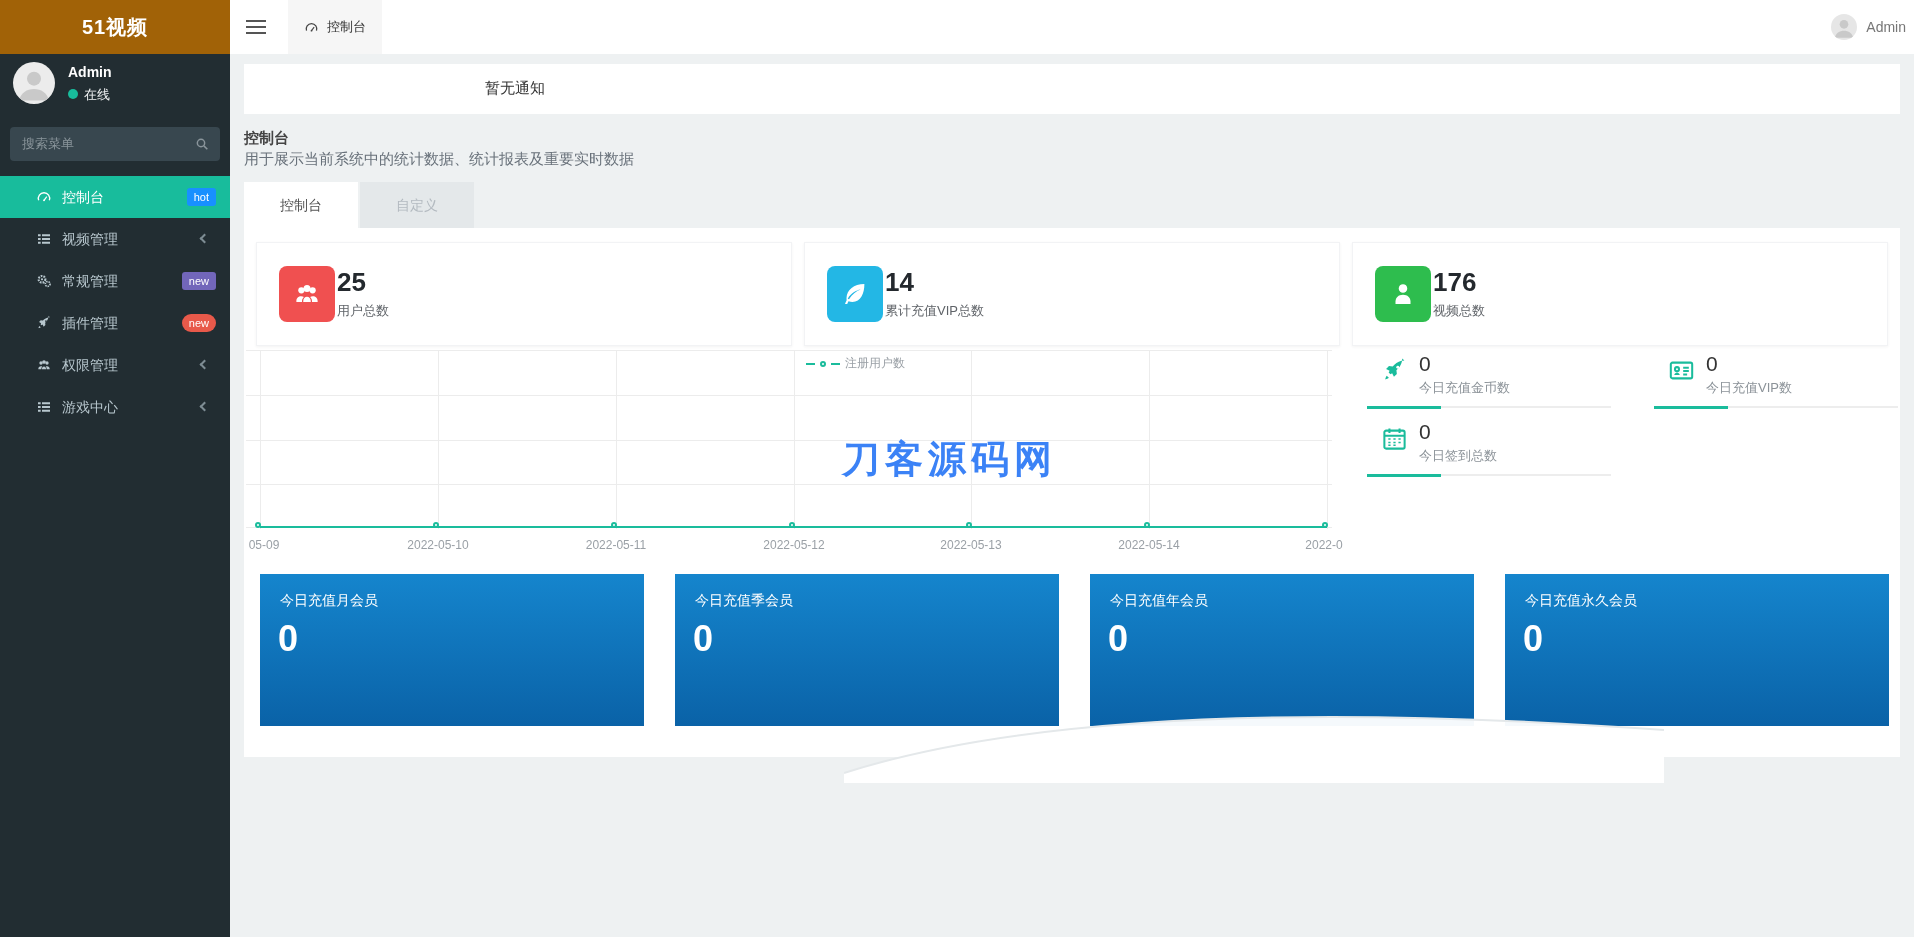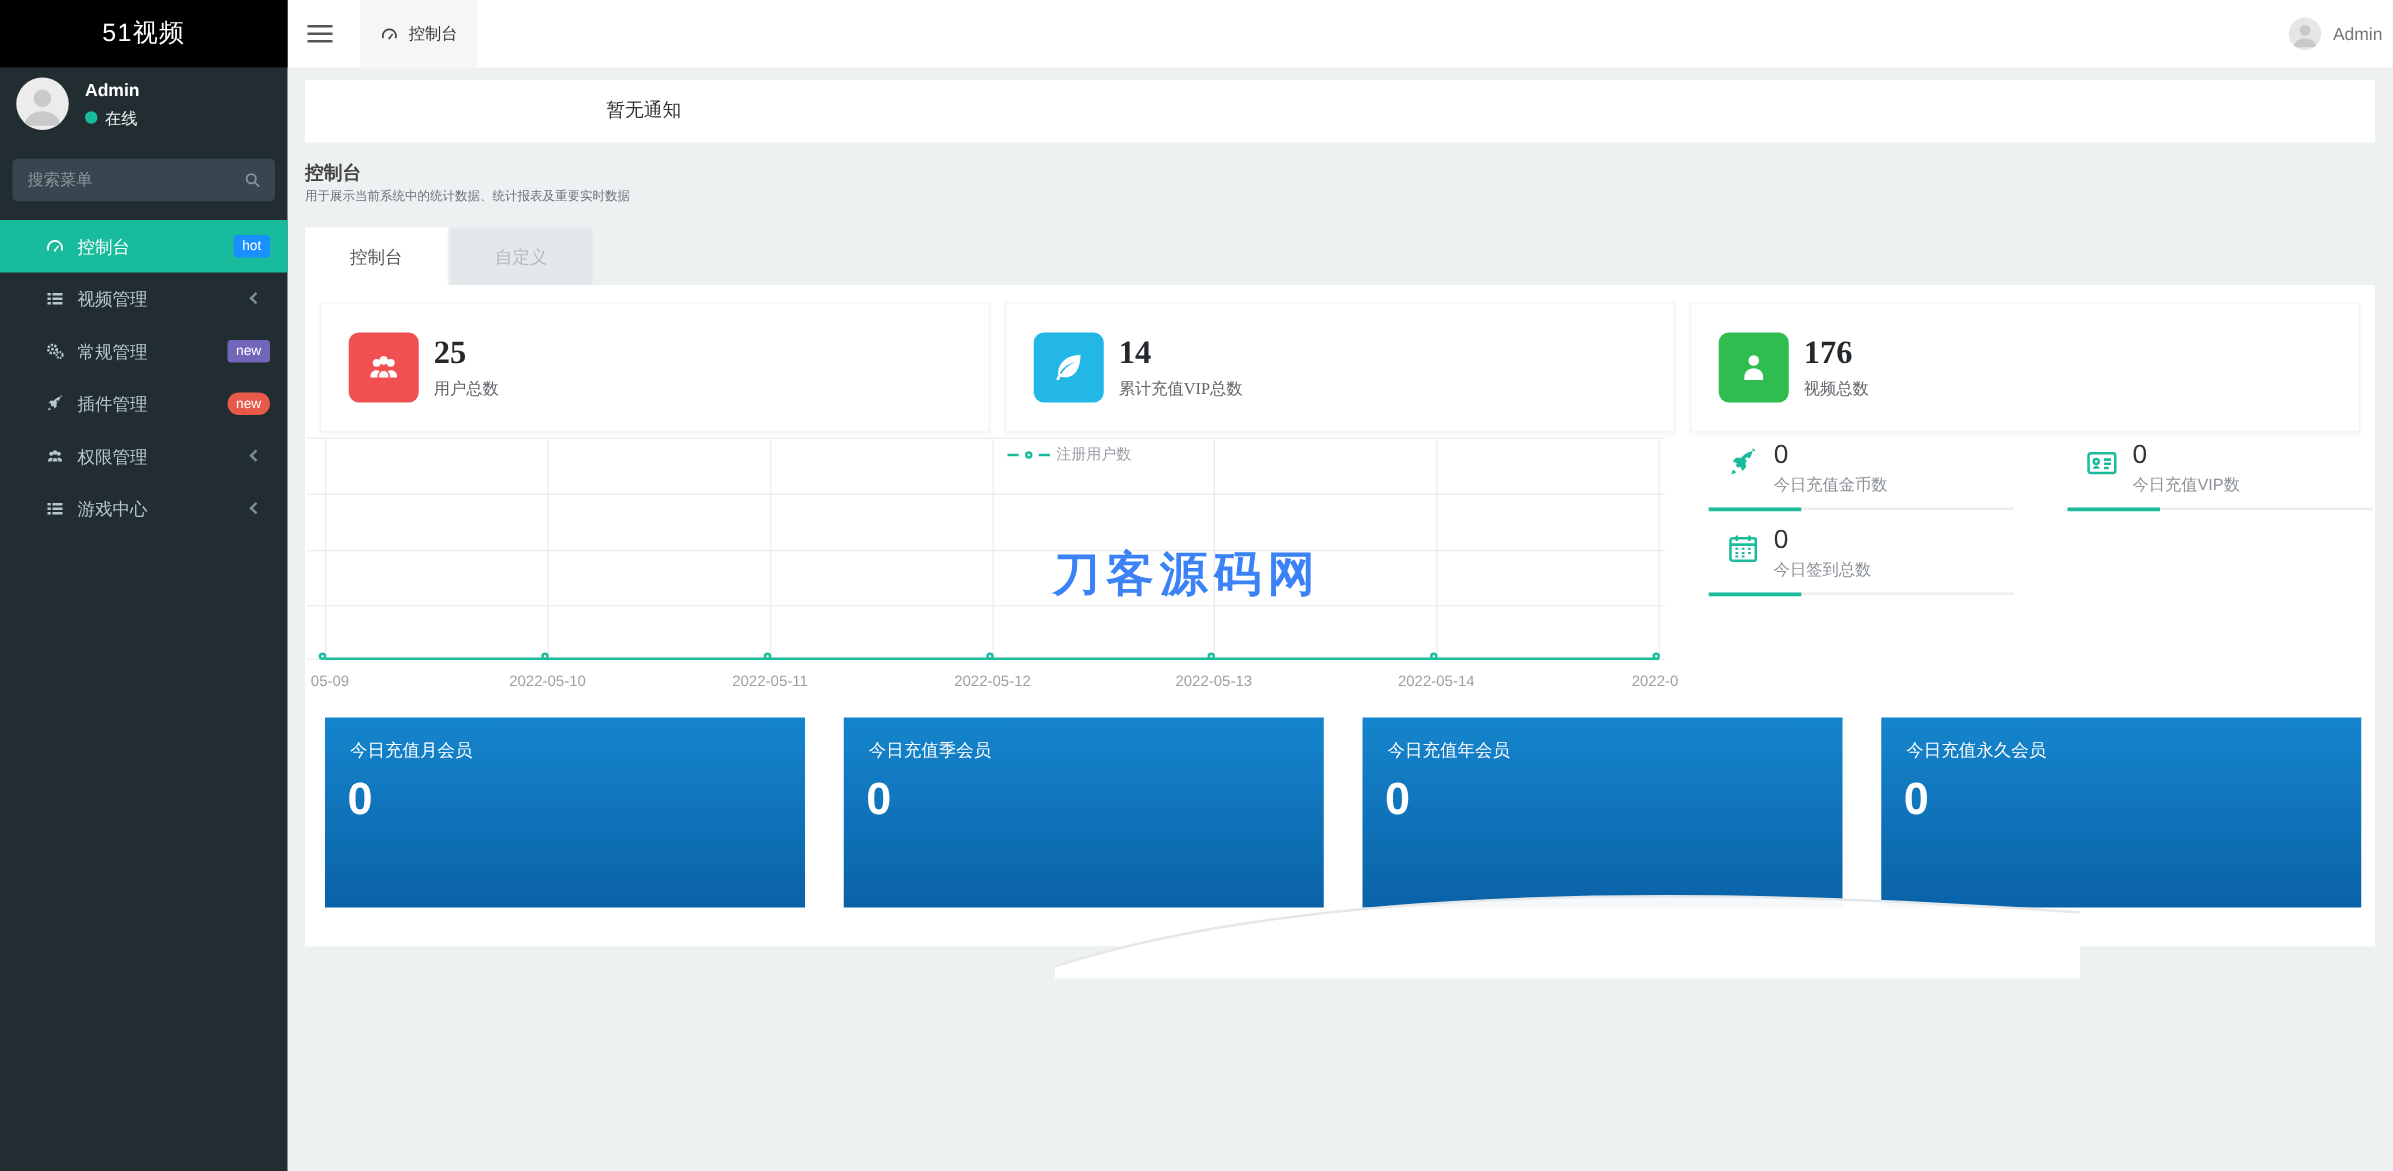--- a/index.html
+++ b/index.html
@@ -1,21 +1,21 @@
 <!DOCTYPE html>
 <html><head>
 <meta charset="utf-8">
 <style>
   * { margin:0; padding:0; box-sizing:border-box; }
   html,body { width:1914px; height:937px; overflow:hidden;
     font-family:"Liberation Sans","DejaVu Sans",sans-serif; background:#eef1f2; }
 
   
   .sidebar { position:absolute; left:0; top:0; width:230px; height:937px; background:#222d32; z-index:5; }
-  .logo { height:54px; line-height:54px; text-align:center; color:#fff; font-size:20px; font-weight:normal; background:#000000; letter-spacing:1px; }
+  .logo { height:54px; line-height:54px; text-align:center; color:#fff; font-size:20px; font-weight:bold; background:#a16207; letter-spacing:1px; }
   .avatar-lg { position:absolute; left:13px; top:62px; width:42px; height:42px; border-radius:50%; background:#ececec; overflow:hidden; }
   .user-name { position:absolute; left:68px; top:64px; color:#fff; font-size:14px; font-weight:bold; }
   .user-status { position:absolute; left:68px; top:86px; color:#f2f4f5; font-size:13px; }
   .status-dot { display:inline-block; width:10px; height:10px; border-radius:50%; background:#18bc9c; margin-right:6px; }
   .search-box { position:absolute; left:10px; top:127px; width:210px; height:34px; background:#38474f; border-radius:4px; }
   .search-box input { width:100%; height:100%; background:transparent; border:0; outline:none; color:#cfd6da; font-size:13px; padding:0 32px 0 12px; font-family:Liberation Mono, monospace; }
   .search-box input::placeholder { color:#8a959b; }
   .search-icon { position:absolute; right:10px; top:9px; width:16px; height:16px; color:#8a959b; }
   .menu { position:absolute; left:0; top:176px; width:230px; }
   .menu-item { position:relative; height:42px; line-height:42px; color:#b8c7ce; font-size:14px; cursor:pointer; }
@@ -36,39 +36,39 @@
   .hamburger i { display:block; height:2px; background:#555; margin-bottom:4px; }
   .topbar-tab { position:absolute; left:58px; top:0; height:54px; padding:0 16px; background:#f6f6f6; display:flex; align-items:center; gap:8px; font-size:13px; color:#333; cursor:pointer; }
   .topbar-tab svg { width:15px; height:15px; }
   .topbar-user { position:absolute; right:8px; top:14px; display:flex; align-items:center; gap:9px; color:#767676; font-size:14px; cursor:pointer; }
   .avatar-sm { width:26px; height:26px; border-radius:50%; background:#e6e6e6; overflow:hidden; }
 
   
   .notice-bar { position:absolute; left:244px; top:64px; width:1656px; height:50px; background:#fff; }
   .notice-text { position:absolute; left:241px; top:15px; font-size:15px; color:#333; }
   .page-title { position:absolute; left:244px; top:129px; font-size:15px; font-weight:bold; color:#454545; }
-  .page-subtitle { position:absolute; left:244px; top:150px; font-size:10px; color:#68717a; }
+  .page-subtitle { position:absolute; left:244px; top:150px; font-size:15px; color:#68717a; }
 
   
   .tabs { position:absolute; left:244px; top:182px; height:46px; display:flex; }
   .tab { width:114px; text-align:center; line-height:46px; font-size:14px; cursor:pointer; }
   .tab.active { background:#fff; color:#555; }
   .tab.inactive { background:#e4e8ea; color:#b3bac0; margin-left:2px; }
   .panel { position:absolute; left:244px; top:228px; width:1656px; height:529px; background:#fff; }
 
   
   .stat-row { position:absolute; left:0; top:14px; width:1656px; height:104px; display:flex; padding:0 6px; }
   .stat-card { flex:1; margin:0 6px; border:1px solid #f2f3f5; box-shadow:0 1px 3px rgba(0,0,0,.05); display:flex; align-items:center; padding-left:22px; background:#fff; }
   .stat-icon { width:56px; height:56px; border-radius:8px; display:flex; align-items:center; justify-content:center; flex:none; }
   .stat-icon svg { width:30px; height:30px; }
   .ic-red { background:#f05050; } .ic-purple { background:#7266ba; }
   .ic-blue { background:#23b7e5; } .ic-green { background:#2ebd4e; }
   .stat-value { font-size:26px; font-weight:bold; color:#24292e; line-height:1.1; }
   .stat-label { font-size:13px; color:#5f6368; margin-top:6px; }
-  .stat-text { margin-left:12px;font-family:Liberation Serif, serif; }
+  .stat-text { margin-left:2px; }
 
   
   .chart { position:absolute; left:2px; top:122px; width:1086px; height:178px; border-top:1px solid #ececec; border-bottom:1px solid #ececec; }
   .hgrid { position:absolute; left:0; width:100%; height:1px; background:#ececec; }
   .vgrid { position:absolute; top:0; width:1px; height:178px; background:#ececec; }
   .chart-line { position:absolute; left:14px; top:175px; width:1067px; height:2px; background:#1abc9c; }
   .dot { position:absolute; top:171px; width:6px; height:6px; border:2px solid #1abc9c; background:#fff; border-radius:50%; margin-left:-5px; }
   .x-label { position:absolute; top:187px; transform:translateX(-50%); font-size:12px; color:#9aa0a6; white-space:nowrap; }
   .legend { position:absolute; left:459px; top:4px; width:200px; display:flex; align-items:center; justify-content:flex-end; gap:5px; font-size:12px; color:#9aa0a6; }
   .lg-line { width:9px; height:2px; background:#1abc9c; }

